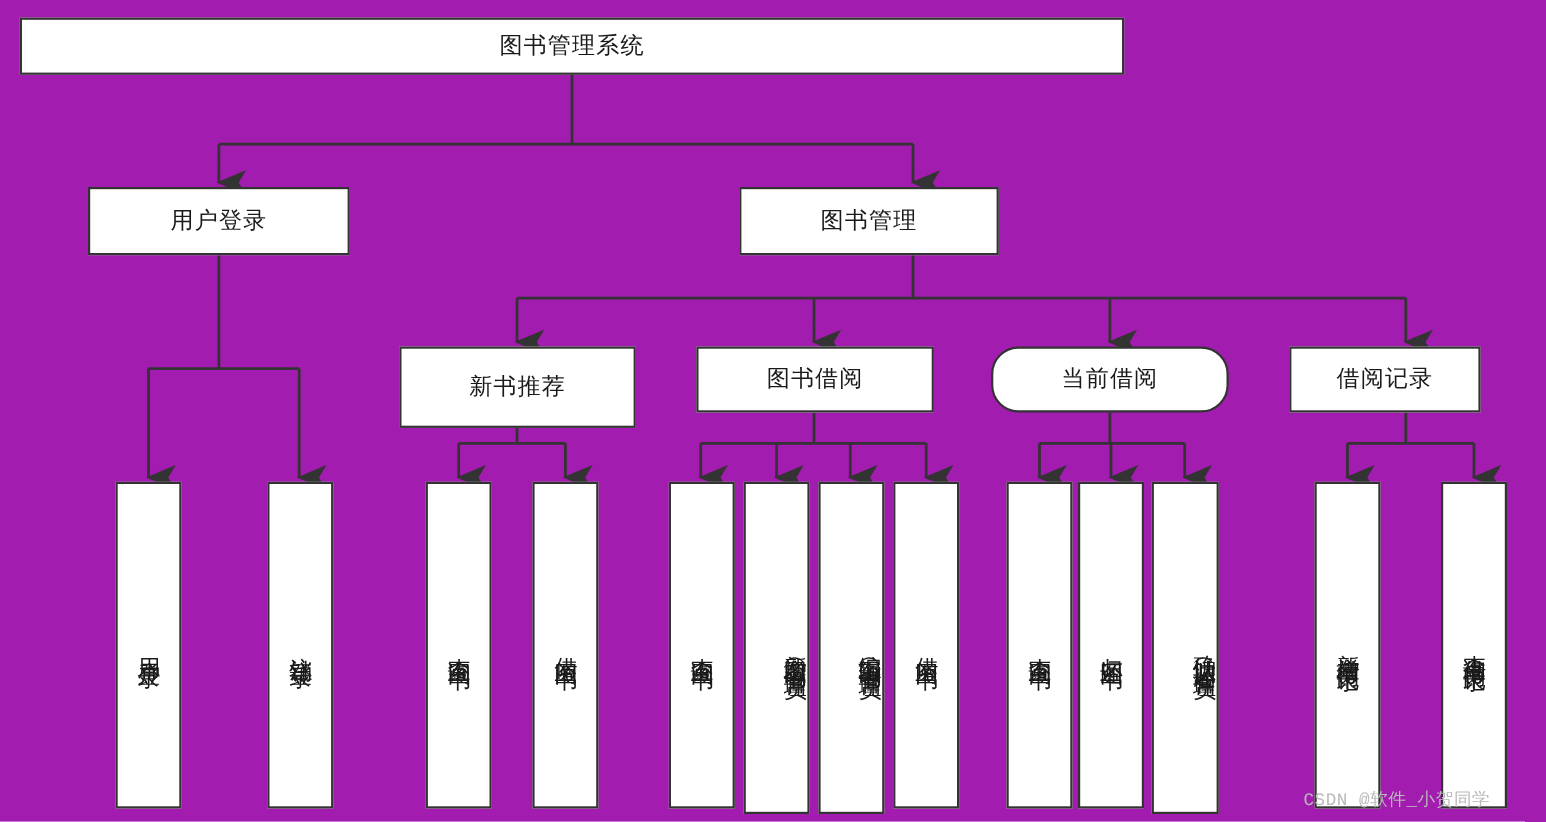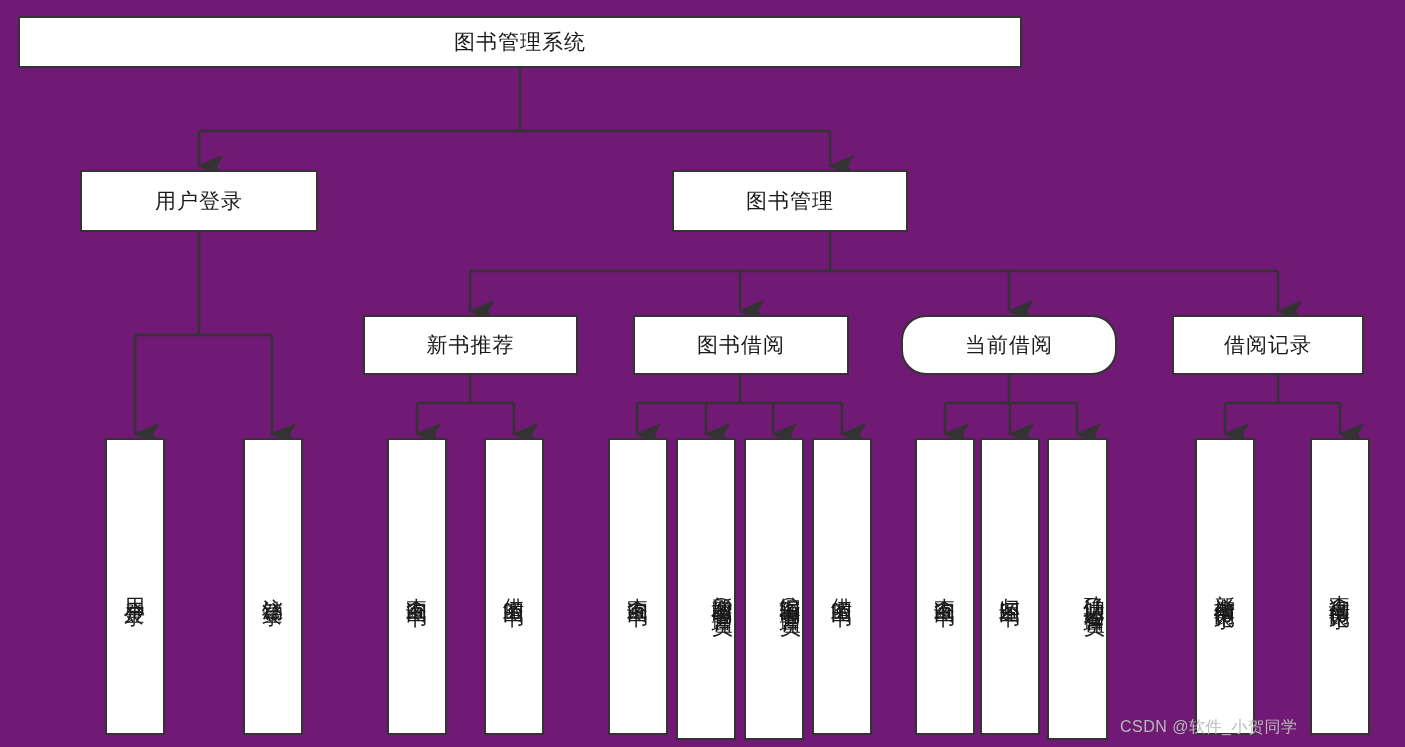--- a/index.html
+++ b/index.html
@@ -7,21 +7,21 @@
     padding: 0;
     background: #ffffff;
   }
   body {
     font-family: "Liberation Sans", "DejaVu Sans", sans-serif;
   }
   #canvas {
     position: relative;
     width: 1405px;
     height: 747px;
-    background: #701a75;
+    background: #a21caf;
     overflow: hidden;
   }
   svg#wires {
     position: absolute;
     left: 0;
     top: 0;
     width: 1405px;
     height: 747px;
     pointer-events: none;
   }
@@ -144,30 +144,30 @@
     <span>图书管理系统</span>
   </div>
 
   <div class="node node-h" style="left:80px; top:170px; width:238px; height:62px;">
     <span>用户登录</span>
   </div>
   <div class="node node-h" style="left:672px; top:170px; width:236px; height:62px;">
     <span>图书管理</span>
   </div>
 
-  <div class="node node-h" style="left:363px; top:315px; width:215px; height:60px;">
+  <div class="node node-h" style="left:363px; top:315px; width:215px; height:74px;">
     <span>新书推荐</span>
   </div>
   <div class="node node-h" style="left:633px; top:315px; width:216px; height:60px;">
     <span>图书借阅</span>
   </div>
   <div class="node node-h" style="left:901px; top:315px; width:216px; height:60px;border-radius:25px;">
     <span>当前借阅</span>
   </div>
-  <div class="node node-h" style="left:1172px; top:315px; width:192px; height:60px;">
+  <div class="node node-h" style="left:1172px; top:315px; width:174px; height:60px;">
     <span>借阅记录</span>
   </div>
 
   <div class="node node-v mid" style="left:105px; top:438px; width:60px; height:297px;">
     <span>用户登录</span>
   </div>
   <div class="node node-v mid" style="left:243px; top:438px; width:60px; height:297px;">
     <span>注销登录</span>
   </div>
 
@@ -201,15 +201,15 @@
     <span>确认归还（管理员）</span>
   </div>
 
   <div class="node node-v mid" style="left:1195px; top:438px; width:60px; height:297px;">
     <span>新增借阅记录</span>
   </div>
   <div class="node node-v mid" style="left:1310px; top:438px; width:60px; height:297px;">
     <span>查询借阅记录</span>
   </div>
 
-  <div class="watermark" style="left:1120px; top:717px;">CSDN @软件_小贺同学</div>
+  <div class="watermark" style="left:1185px; top:717px;font-family:Liberation Mono, monospace;">CSDN @软件_小贺同学</div>
 
 </div>
 
 </body></html>

